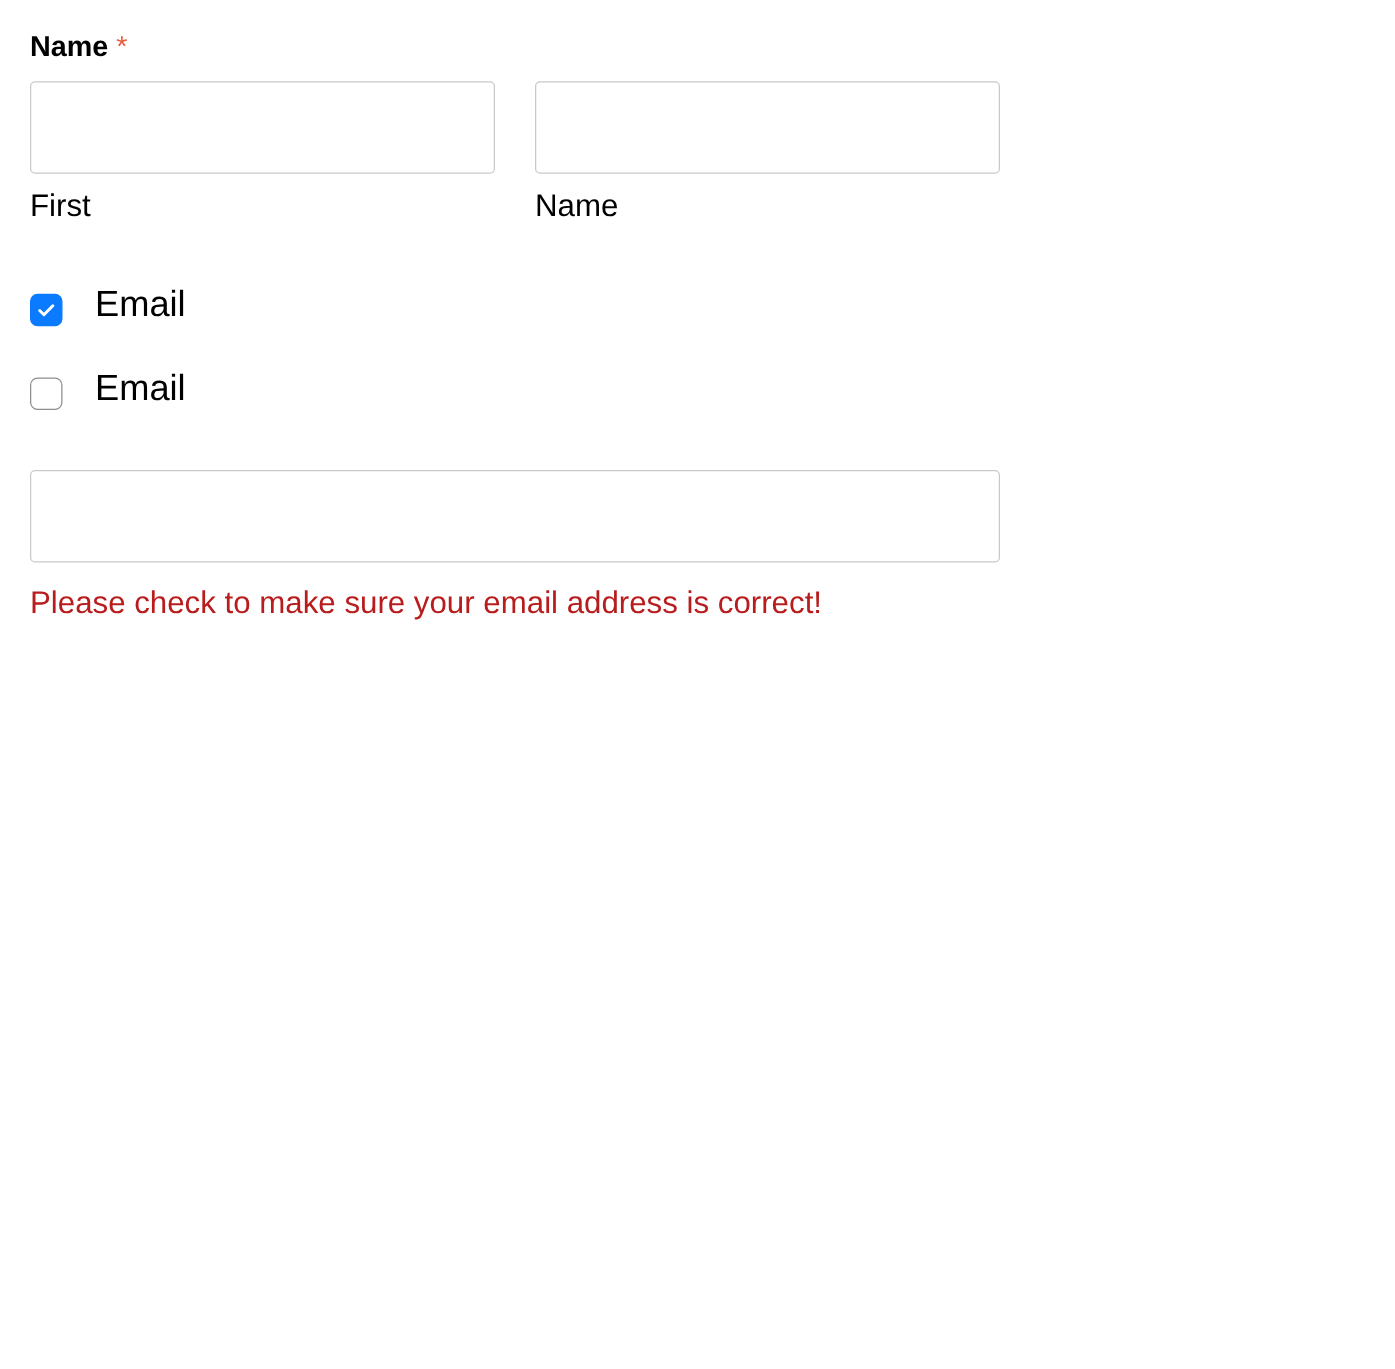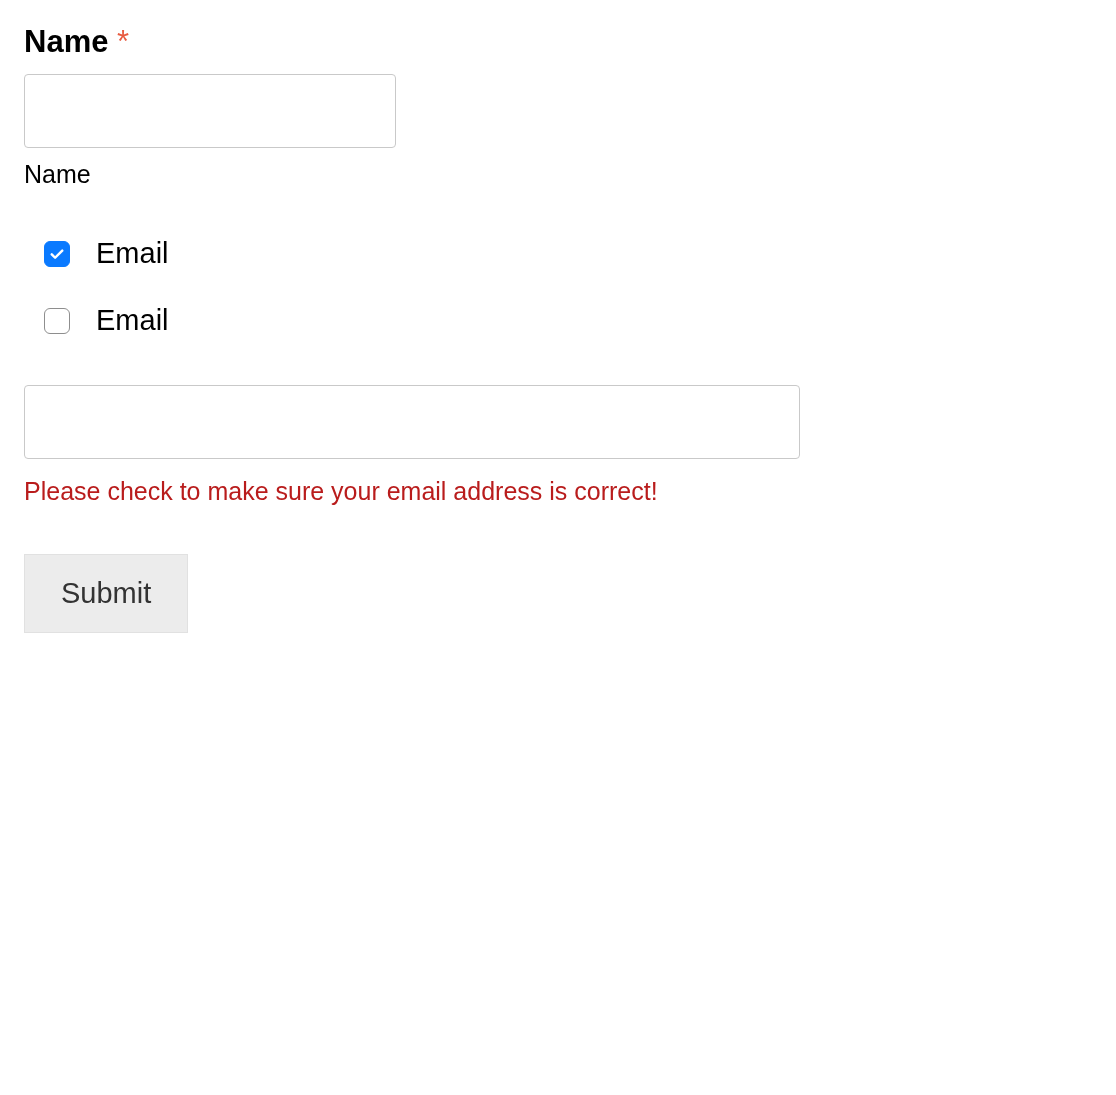--- a/index.html
+++ b/index.html
@@ -11,21 +11,21 @@
       font-family: -apple-system, BlinkMacSystemFont, "Segoe UI", Helvetica, Arial, sans-serif;
       background: #fff;
       padding: 24px;
       color: #000;
       width: 1116px;
     }
     .field-group {
       margin-bottom: 48px;
     }
     .field-label {
-      font-size: 31px;
+      font-size: 23px;
       font-weight: 700;
       color: #000;
       display: block;
       margin-bottom: 14px;
     }
     .required-asterisk {
       color: #e85c41;
       font-weight: 400;
     }
     .name-row {
@@ -52,23 +52,22 @@
       margin-top: 12px;
     }
     .checkbox-list {
       display: flex;
       flex-direction: column;
       gap: 34px;
       margin-top: 20px;
     }
     .checkbox-row {
       display: flex;
-      align-items: center;
+      align-items: flex-end;
       gap: 26px;
-      margin-left: 20px;
     }
     .checkbox {
       width: 26px;
       height: 26px;
       border: 1.5px solid #8e8e8e;
       border-radius: 6px;
       display: flex;
       align-items: center;
       justify-content: center;
       cursor: pointer;
@@ -138,20 +137,24 @@
 
   
   <div class="field-group">
     <label class="field-label">
       <span>Name</span>
       <span class="required-asterisk">*</span>
     </label>
     <div class="name-row">
       <div class="name-col">
         <input type="text" value="" style="">
+        <span class="sublabel">First</span>
+      </div>
+      <div class="name-col">
+        <input type="text" value="" style="">
         <span class="sublabel">Name</span>
       </div>
     </div>
   </div>
 
   
   <div class="field-group">
     <div class="checkbox-list">
       <div class="checkbox-row">
         <span class="checkbox checked">
@@ -172,15 +175,14 @@
 
   
   <div class="field-group">
     <input type="email" class="email-input" value="" style="">
     <div class="helper-text">Please check to make sure your email address is correct!</div>
   </div>
 
   
 
   
-  <button type="submit" class="submit-button">Submit</button>
 
 </form>
 
 </body></html>

